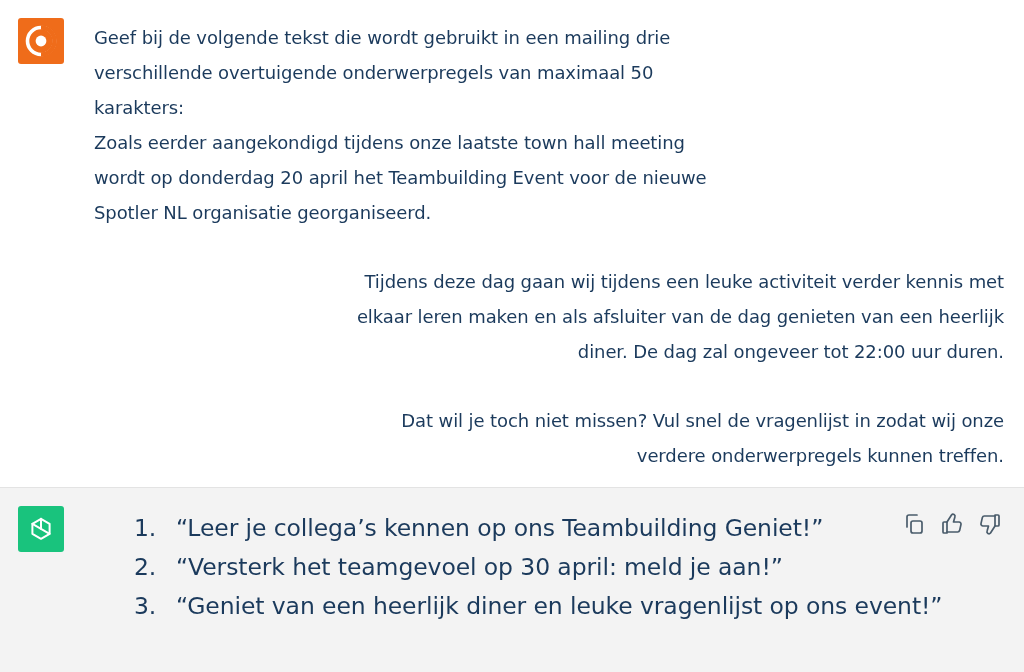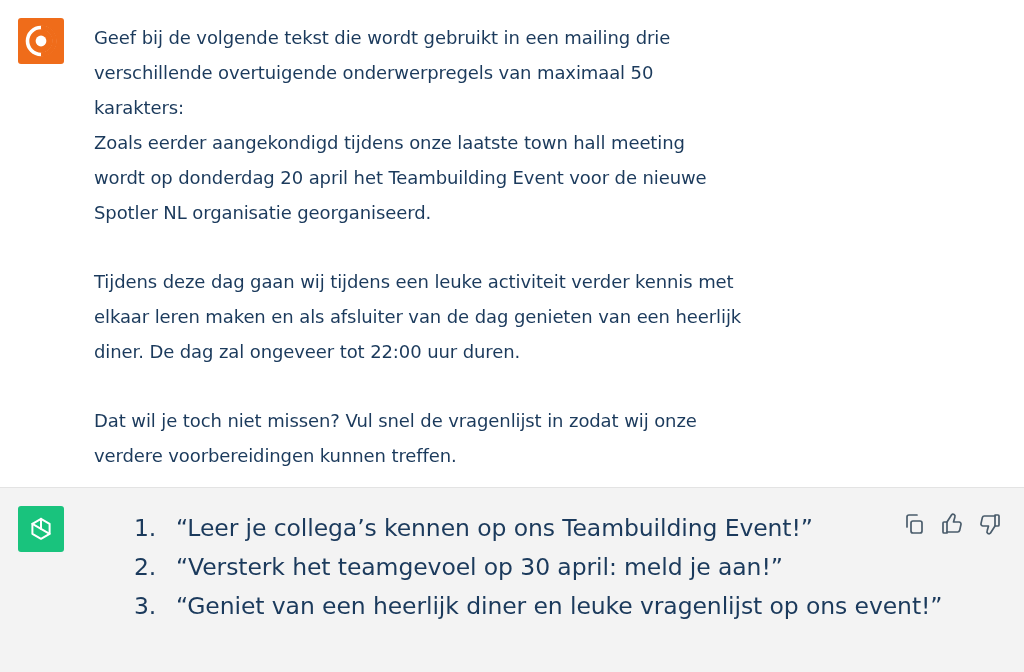--- a/index.html
+++ b/index.html
@@ -62,20 +62,21 @@
     letter-spacing: -0.1px;
     flex: 1 1 auto;
     padding-top: 2px;
   }
   .para {
     margin: 0;
     white-space: pre-wrap;
   }
   .para.spaced {
     margin-top: 34px;
+    text-align: right;
   }
   .answer-list {
     color: #1b3a5c;
     font-size: 23.5px;
     line-height: 39px;
     letter-spacing: -0.1px;
     flex: 1 1 auto;
     padding-top: 3px;
     margin: 0;
     list-style: none;
@@ -130,39 +131,39 @@
       <p class="para">Geef bij de volgende tekst die wordt gebruikt in een mailing drie
 verschillende overtuigende onderwerpregels van maximaal 50
 karakters:
 Zoals eerder aangekondigd tijdens onze laatste town hall meeting
 wordt op donderdag 20 april het Teambuilding Event voor de nieuwe
 Spotler NL organisatie georganiseerd.</p>
       <p class="para spaced">Tijdens deze dag gaan wij tijdens een leuke activiteit verder kennis met
 elkaar leren maken en als afsluiter van de dag genieten van een heerlijk
 diner. De dag zal ongeveer tot 22:00 uur duren.</p>
       <p class="para spaced">Dat wil je toch niet missen? Vul snel de vragenlijst in zodat wij onze
-verdere voorbereidingen kunnen treffen.</p>
+verdere onderwerpregels kunnen treffen.</p>
     </div>
   </div>
 
   <div class="message assistant">
     <div class="avatar assistant-avatar">
       <svg viewBox="0 0 46 46" width="46" height="46" aria-hidden="true">
         <g fill="none" stroke="#ffffff" stroke-width="2" stroke-linejoin="round" stroke-linecap="round">
           <path d="M23 12.8 L31.6 17.8 L31.6 27.8 L23 32.8 L14.4 27.8 L14.4 17.8 Z"></path>
           <path d="M23 12.8 L23 22.8 L31.6 27.8"></path>
           <path d="M23 22.8 L14.4 17.8"></path>
         </g>
       </svg>
     </div>
 
     <ul class="answer-list">
       <li class="answer-item">
         <span class="answer-num">1.</span>
-        <span class="answer-txt">“Leer je collega’s kennen op ons Teambuilding Event!”</span>
+        <span class="answer-txt">“Leer je collega’s kennen op ons Teambuilding Geniet!”</span>
       </li>
       <li class="answer-item">
         <span class="answer-num">2.</span>
         <span class="answer-txt">“Versterk het teamgevoel op 30 april: meld je aan!”</span>
       </li>
       <li class="answer-item">
         <span class="answer-num">3.</span>
         <span class="answer-txt">“Geniet van een heerlijk diner en leuke vragenlijst op ons event!”</span>
       </li>
     </ul>

